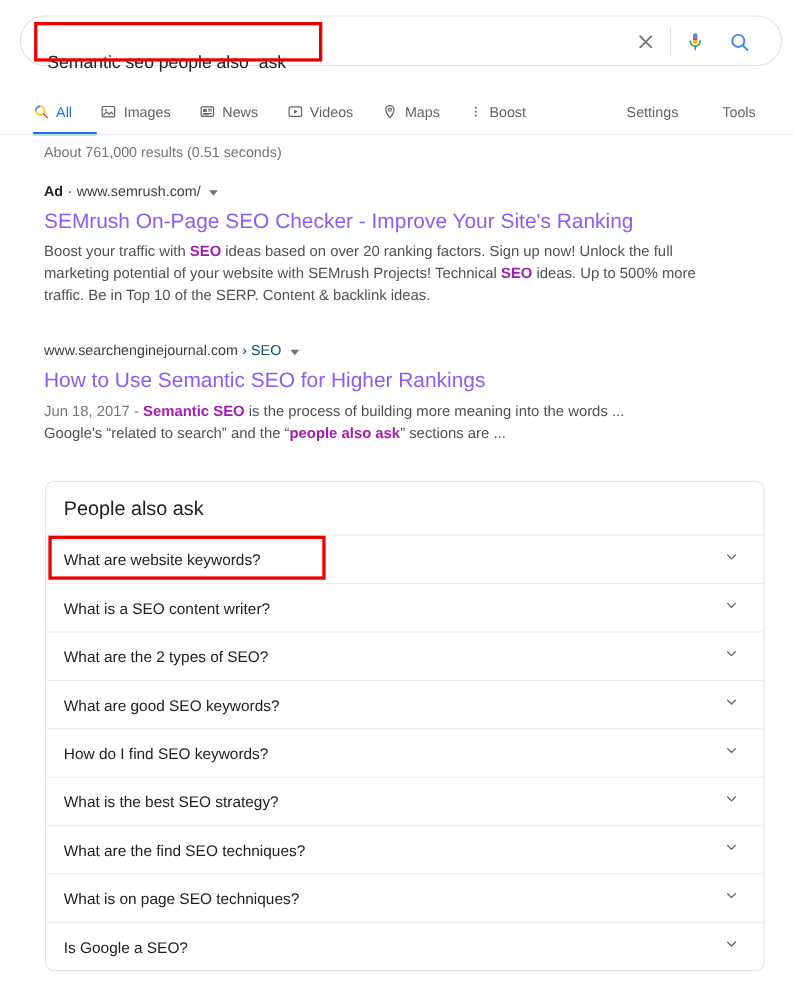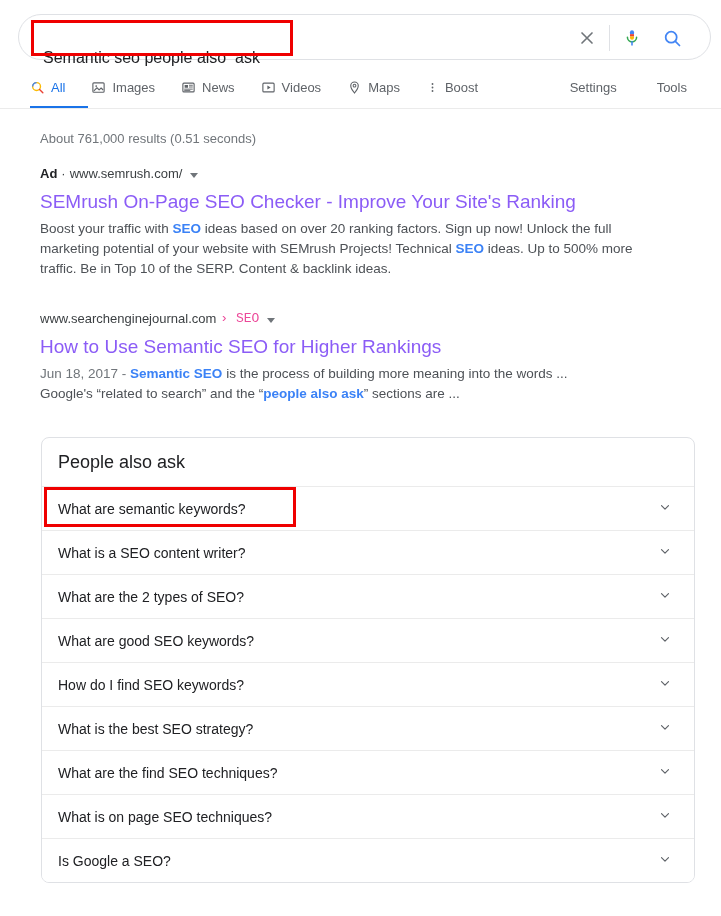--- a/index.html
+++ b/index.html
@@ -80,21 +80,21 @@
     pointer-events: none;
     z-index: 30;
   }
   #annot-query { left: 31px; top: 20px; width: 262px; height: 36px; }
   #annot-paa  { left: 44px; top: 487px; width: 252px; height: 40px; }
 
   
   .nav {
     position: absolute;
     left: 0;
-    top: 72px;
+    top: 86px;
     width: 721px;
     height: 40px;
   }
   .nav-inner {
     position: absolute;
     left: 30px;
     top: 0;
     display: flex;
     align-items: center;
     height: 30px;
@@ -159,21 +159,21 @@
     font-size: 13px;
     color: #3c4043;
     line-height: 18px;
     display: flex;
     align-items: center;
     gap: 4px;
     white-space: nowrap;
   }
   .ad-label { font-weight: bold; color: #202124; }
   .dot-sep { color: #3c4043; }
-  .bread { color: #ec4899; font-family: Liberation Mono, monospace; }
+  .bread { color: #0c4a6e; }
   .caret-down {
     display: inline-block;
     width: 0; height: 0;
     border-left: 4px solid transparent;
     border-right: 4px solid transparent;
     border-top: 5px solid #70757a;
     margin-left: 4px;
     position: relative;
     top: 1px;
     cursor: pointer;
@@ -188,21 +188,21 @@
     cursor: pointer;
     white-space: nowrap;
   }
   .res-desc {
     font-size: 13.5px;
     line-height: 20px;
     color: #4d5156;
     margin-top: 4px;
     width: 600px;
   }
-  .res-desc b { color: #3b82f6; font-weight: bold; margin-top: 16px; }
+  .res-desc b { color: #a21caf; font-weight: bold; margin-top: 16px; }
   .res-date { color: #70757a; }
 
   
   .paa {
     position: absolute;
     left: 41px;
     top: 437px;
     width: 654px;
     border: 1px solid #dfe1e5;
     border-radius: 8px;
@@ -358,21 +358,21 @@
     <span class="caret-down"></span>
   </div>
   <a class="res-title" href="#">How to Use Semantic SEO for Higher Rankings</a>
   <div class="res-desc"><span class="res-date">Jun 18, 2017 - </span><b>Semantic SEO</b><span> is the process of building more meaning into the words ...</span><br><span>Google's “related to search” and the “</span><b>people also ask</b><span>” sections are ...</span></div>
 </div>
 
 <div class="paa">
   <div class="paa-header">People also ask</div>
   <div id="paa-list">
       <div class="paa-item">
-        <span class="paa-q">What are semantic keywords?</span>
+        <span class="paa-q">What are website keywords?</span>
         <span><svg class="chev" viewBox="0 0 24 24">
             <path d="M6 9.5 L12 15.5 L18 9.5" stroke="#5f6368" stroke-width="2" fill="none" stroke-linecap="round" stroke-linejoin="round"></path>
           </svg></span>
       </div>
       <div class="paa-item">
         <span class="paa-q">What is a SEO content writer?</span>
         <span><svg class="chev" viewBox="0 0 24 24">
             <path d="M6 9.5 L12 15.5 L18 9.5" stroke="#5f6368" stroke-width="2" fill="none" stroke-linecap="round" stroke-linejoin="round"></path>
           </svg></span>
       </div>

